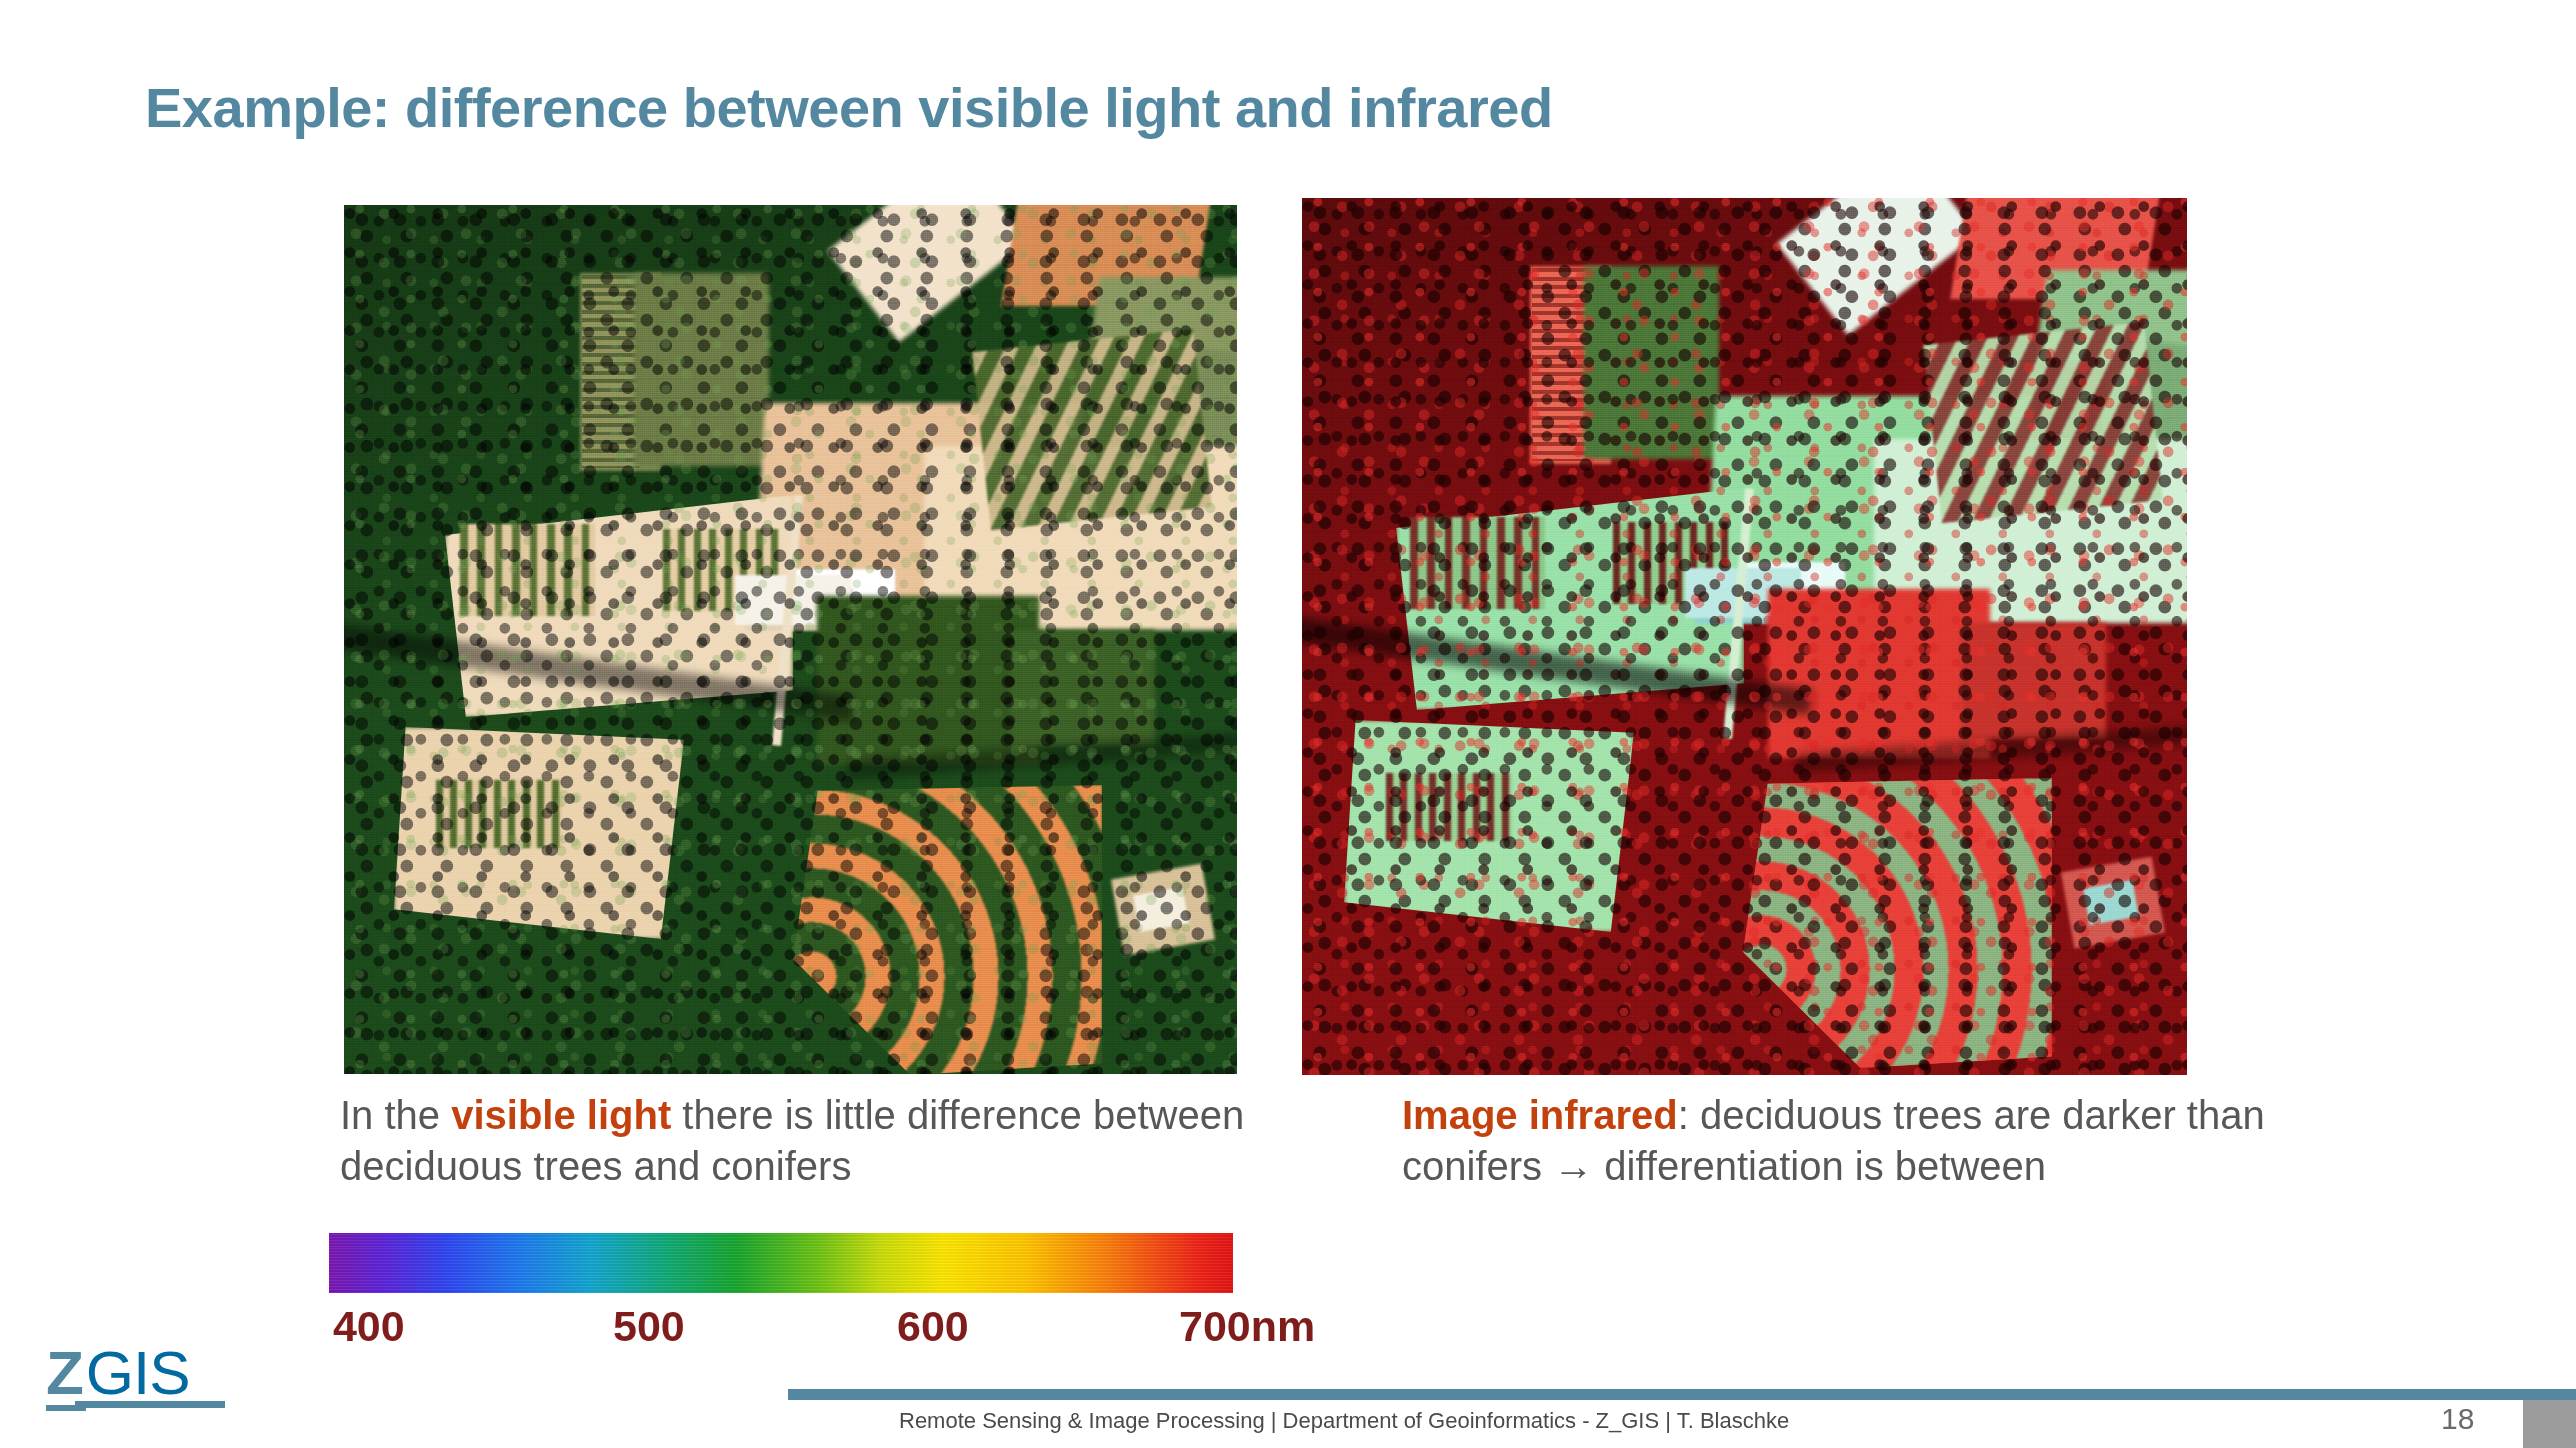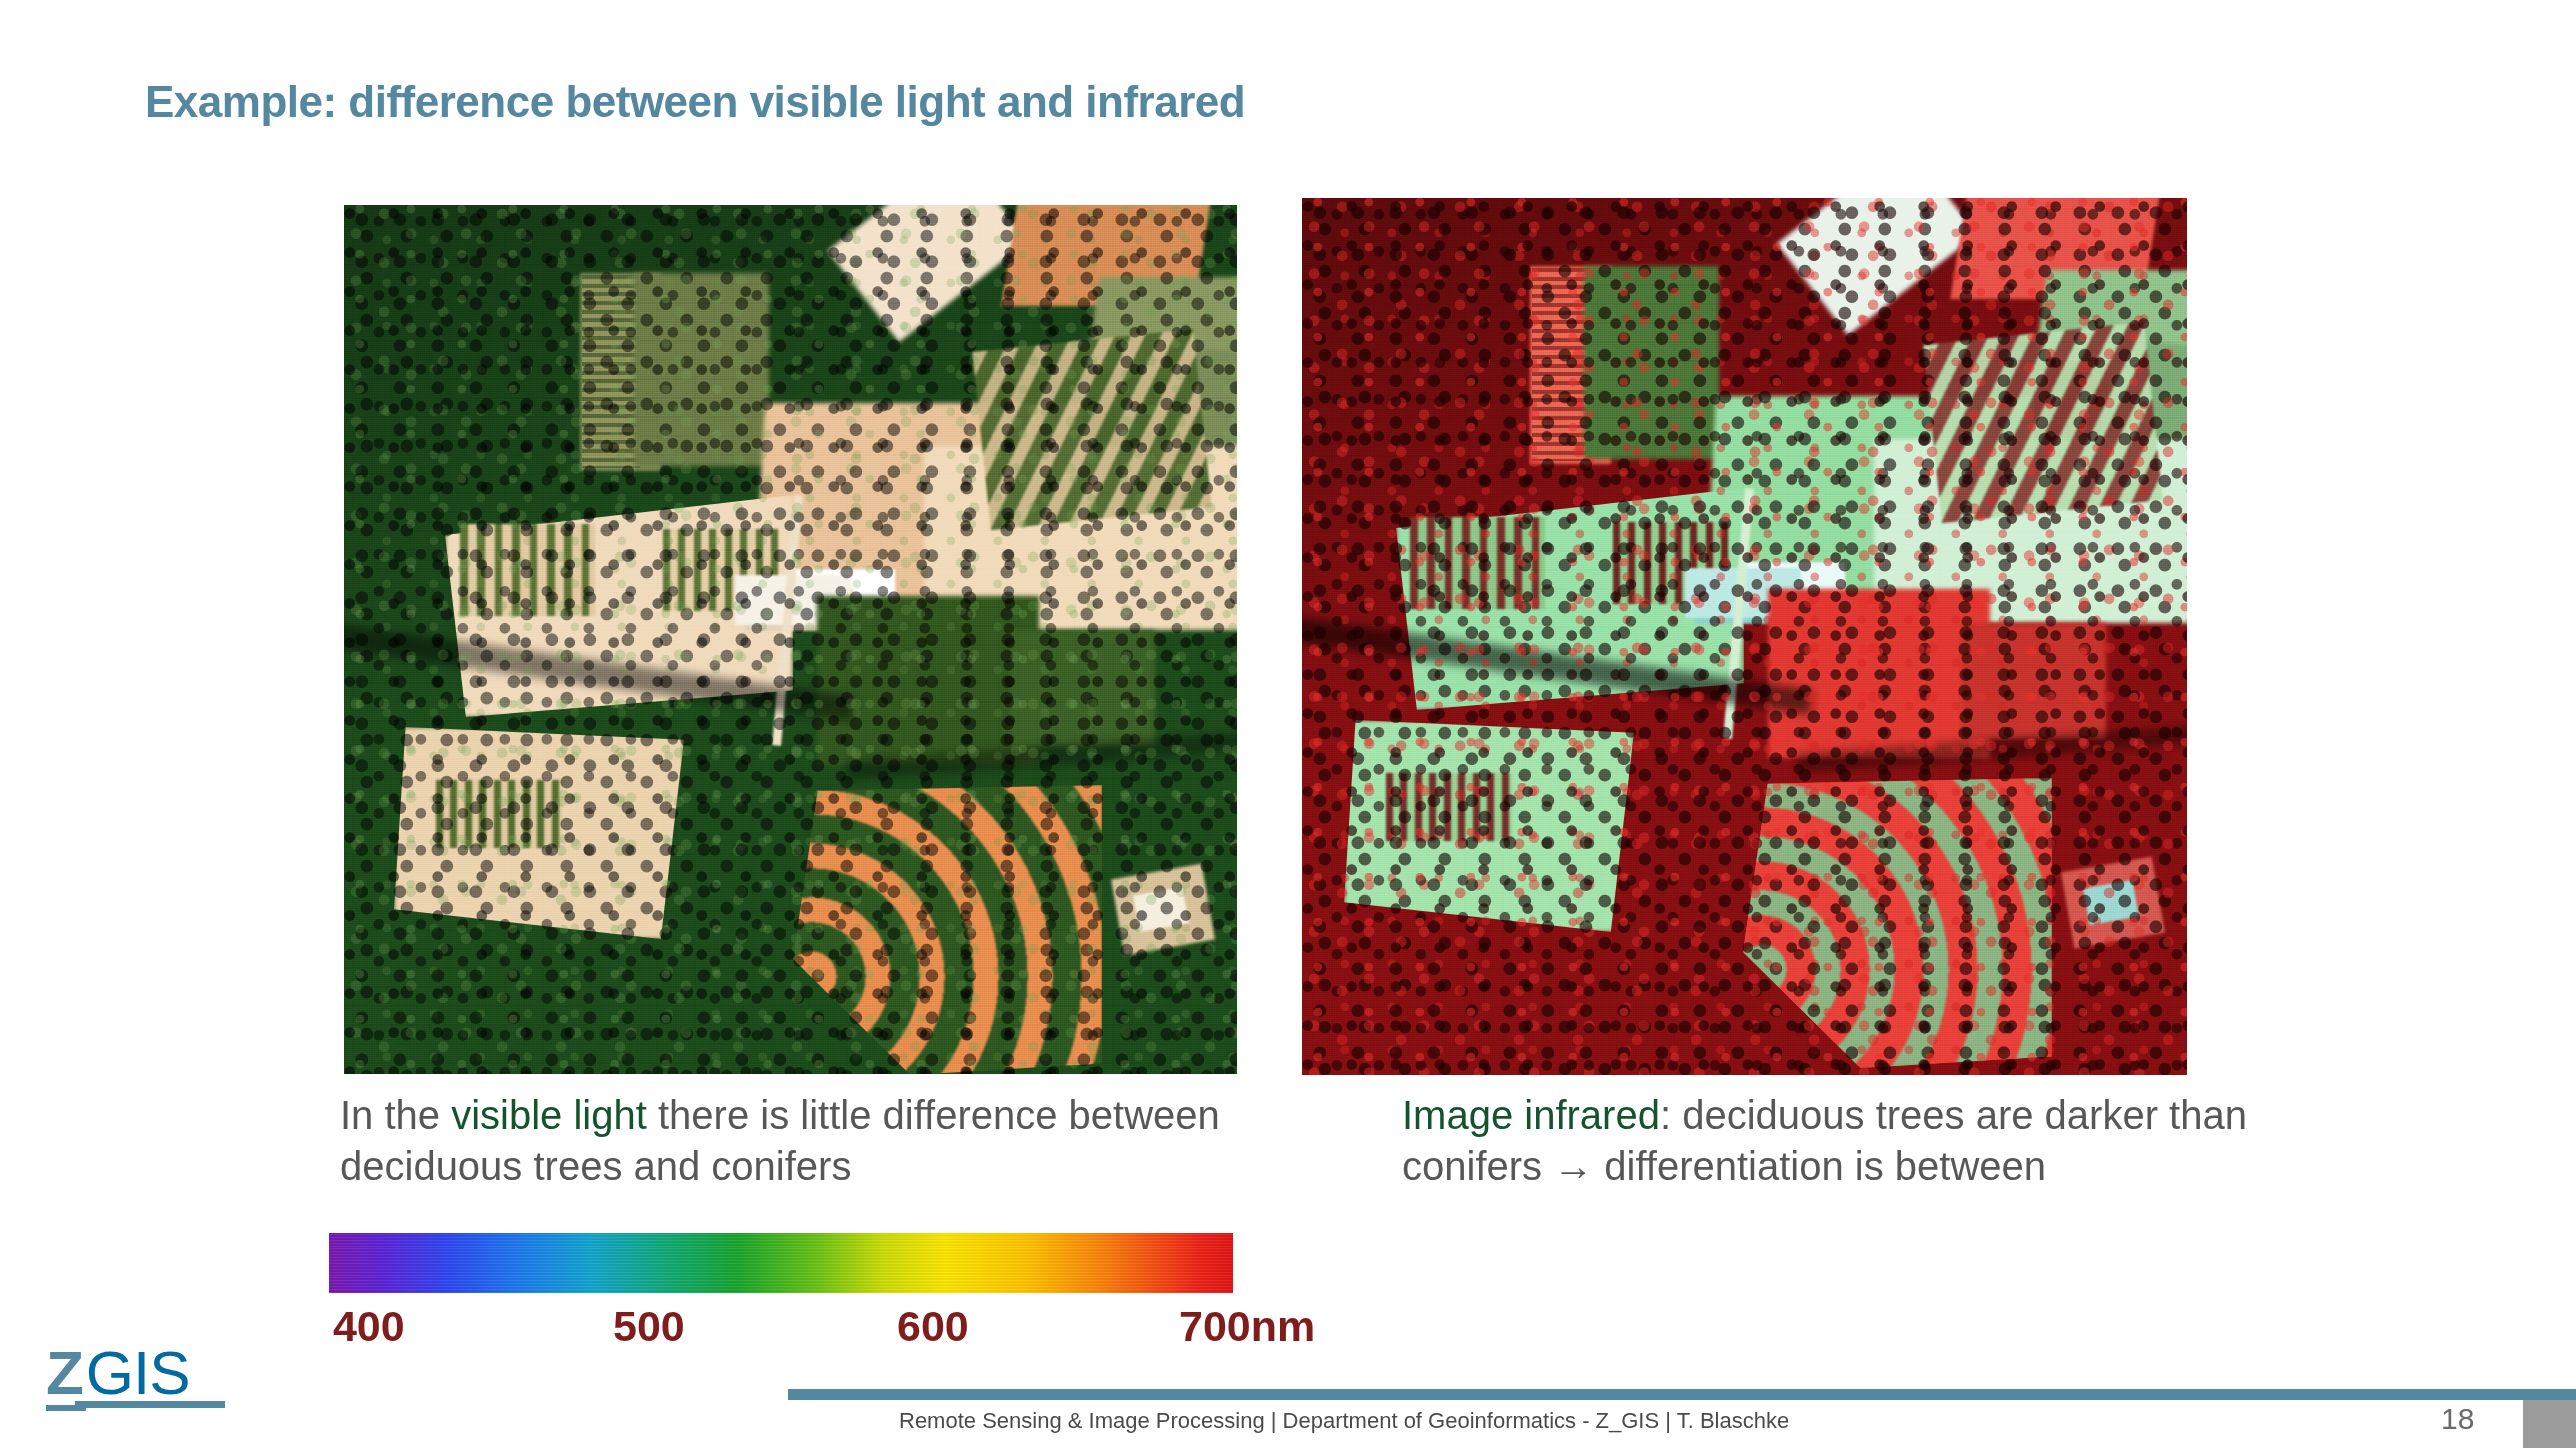--- a/index.html
+++ b/index.html
@@ -15,21 +15,21 @@
     font-family: "Liberation Sans", sans-serif;
     -webkit-font-smoothing: antialiased;
   }
 
   
   .slide-title {
     position: absolute;
     left: 145px;
     top: 79px;
     width: 2318px;
-    font-size: 44px;
+    font-size: 56px;
     font-weight: bold;
     color: #5487A0;
     letter-spacing: -0.5px;
     line-height: 1.05;
     white-space: nowrap;
   }
 
   
   .photo {
     position: absolute;
@@ -95,21 +95,21 @@
 
   
   .caption {
     position: absolute;
     color: #575757;
     font-size: 40px;
     line-height: 1.27;
   }
   .caption.left  { left: 340px;  top: 1090px; width: 995px; }
   .caption.right { left: 1402px; top: 1090px; width: 869px; }
-  .caption b { color: #14532d; font-weight: normal; }
+  .caption b { color: #c2410c; font-weight: bold; }
   .arrow-glyph { font-size: 40px; }
 
   
   .spectrum-bar {
     position: absolute;
     left: 329px;
     top: 1233px;
     width: 904px;
     height: 60px;
     background: linear-gradient(to right,

